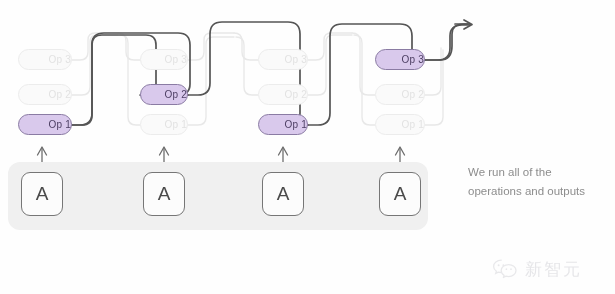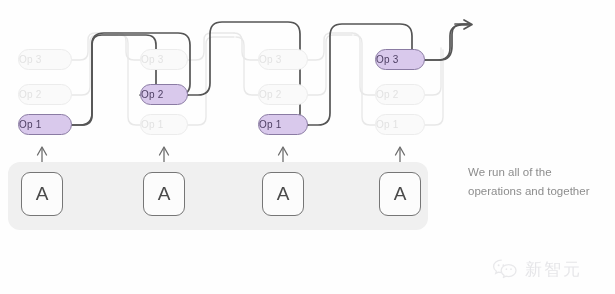--- a/index.html
+++ b/index.html
@@ -33,21 +33,21 @@
     font-size:19px;color:#4a4a4a;
     font-family:"Liberation Sans", sans-serif;
   }
 
   
   .pill{
     position:absolute;
     height:21px;
     border-radius:11px;
     box-sizing:border-box;
-    display:flex;align-items:center;justify-content:flex-start;
+    display:flex;align-items:center;justify-content:flex-end;
     font-size:10px;
     letter-spacing:.2px;
     white-space:nowrap;
     font-family:"Liberation Sans", sans-serif;
   }
   .pill.off{
     background:#fafafa;
     border:1.1px solid #ececec;
     color:#e2e2e2;
   }
@@ -201,21 +201,21 @@
     </div>
   <div class="pill off" style="left:375px;top:84px;width:50px;">
       <span>Op 2</span>
     </div>
   <div class="pill off" style="left:375px;top:114px;width:50px;">
       <span>Op 1</span>
     </div>
 
   <div class="caption">
     <div>We run all of the</div>
-    <div>operations and together</div>
+    <div>operations and outputs</div>
   </div>
 
   <div class="watermark">
     <svg class="wm-icon" viewBox="0 0 26 22">
       <path d="M9.2 2.2C5.0 2.2 1.6 5.0 1.6 8.4c0 1.9 1.1 3.6 2.8 4.8l-.7 2.2 2.5-1.3c.9.3 1.9.4 3 .4" fill="none" stroke="#cfcfd4" stroke-width="1.3" stroke-linecap="round"></path>
       <circle cx="6.6" cy="7.3" r="1.0" fill="#cfcfd4"></circle>
       <circle cx="11.4" cy="7.3" r="1.0" fill="#cfcfd4"></circle>
       <path d="M16.6 6.6c4.1 0 7.4 2.7 7.4 6.0 0 3.3-3.3 6.0-7.4 6.0-.9 0-1.8-.1-2.6-.4l-2.6 1.3.7-2.1c-1.8-1.1-2.9-2.8-2.9-4.8 0-3.3 3.3-6.0 7.4-6.0z" fill="none" stroke="#cfcfd4" stroke-width="1.3" stroke-linejoin="round"></path>
       <circle cx="14.4" cy="11.2" r=".85" fill="#cfcfd4"></circle>
       <circle cx="19.0" cy="11.2" r=".85" fill="#cfcfd4"></circle>

